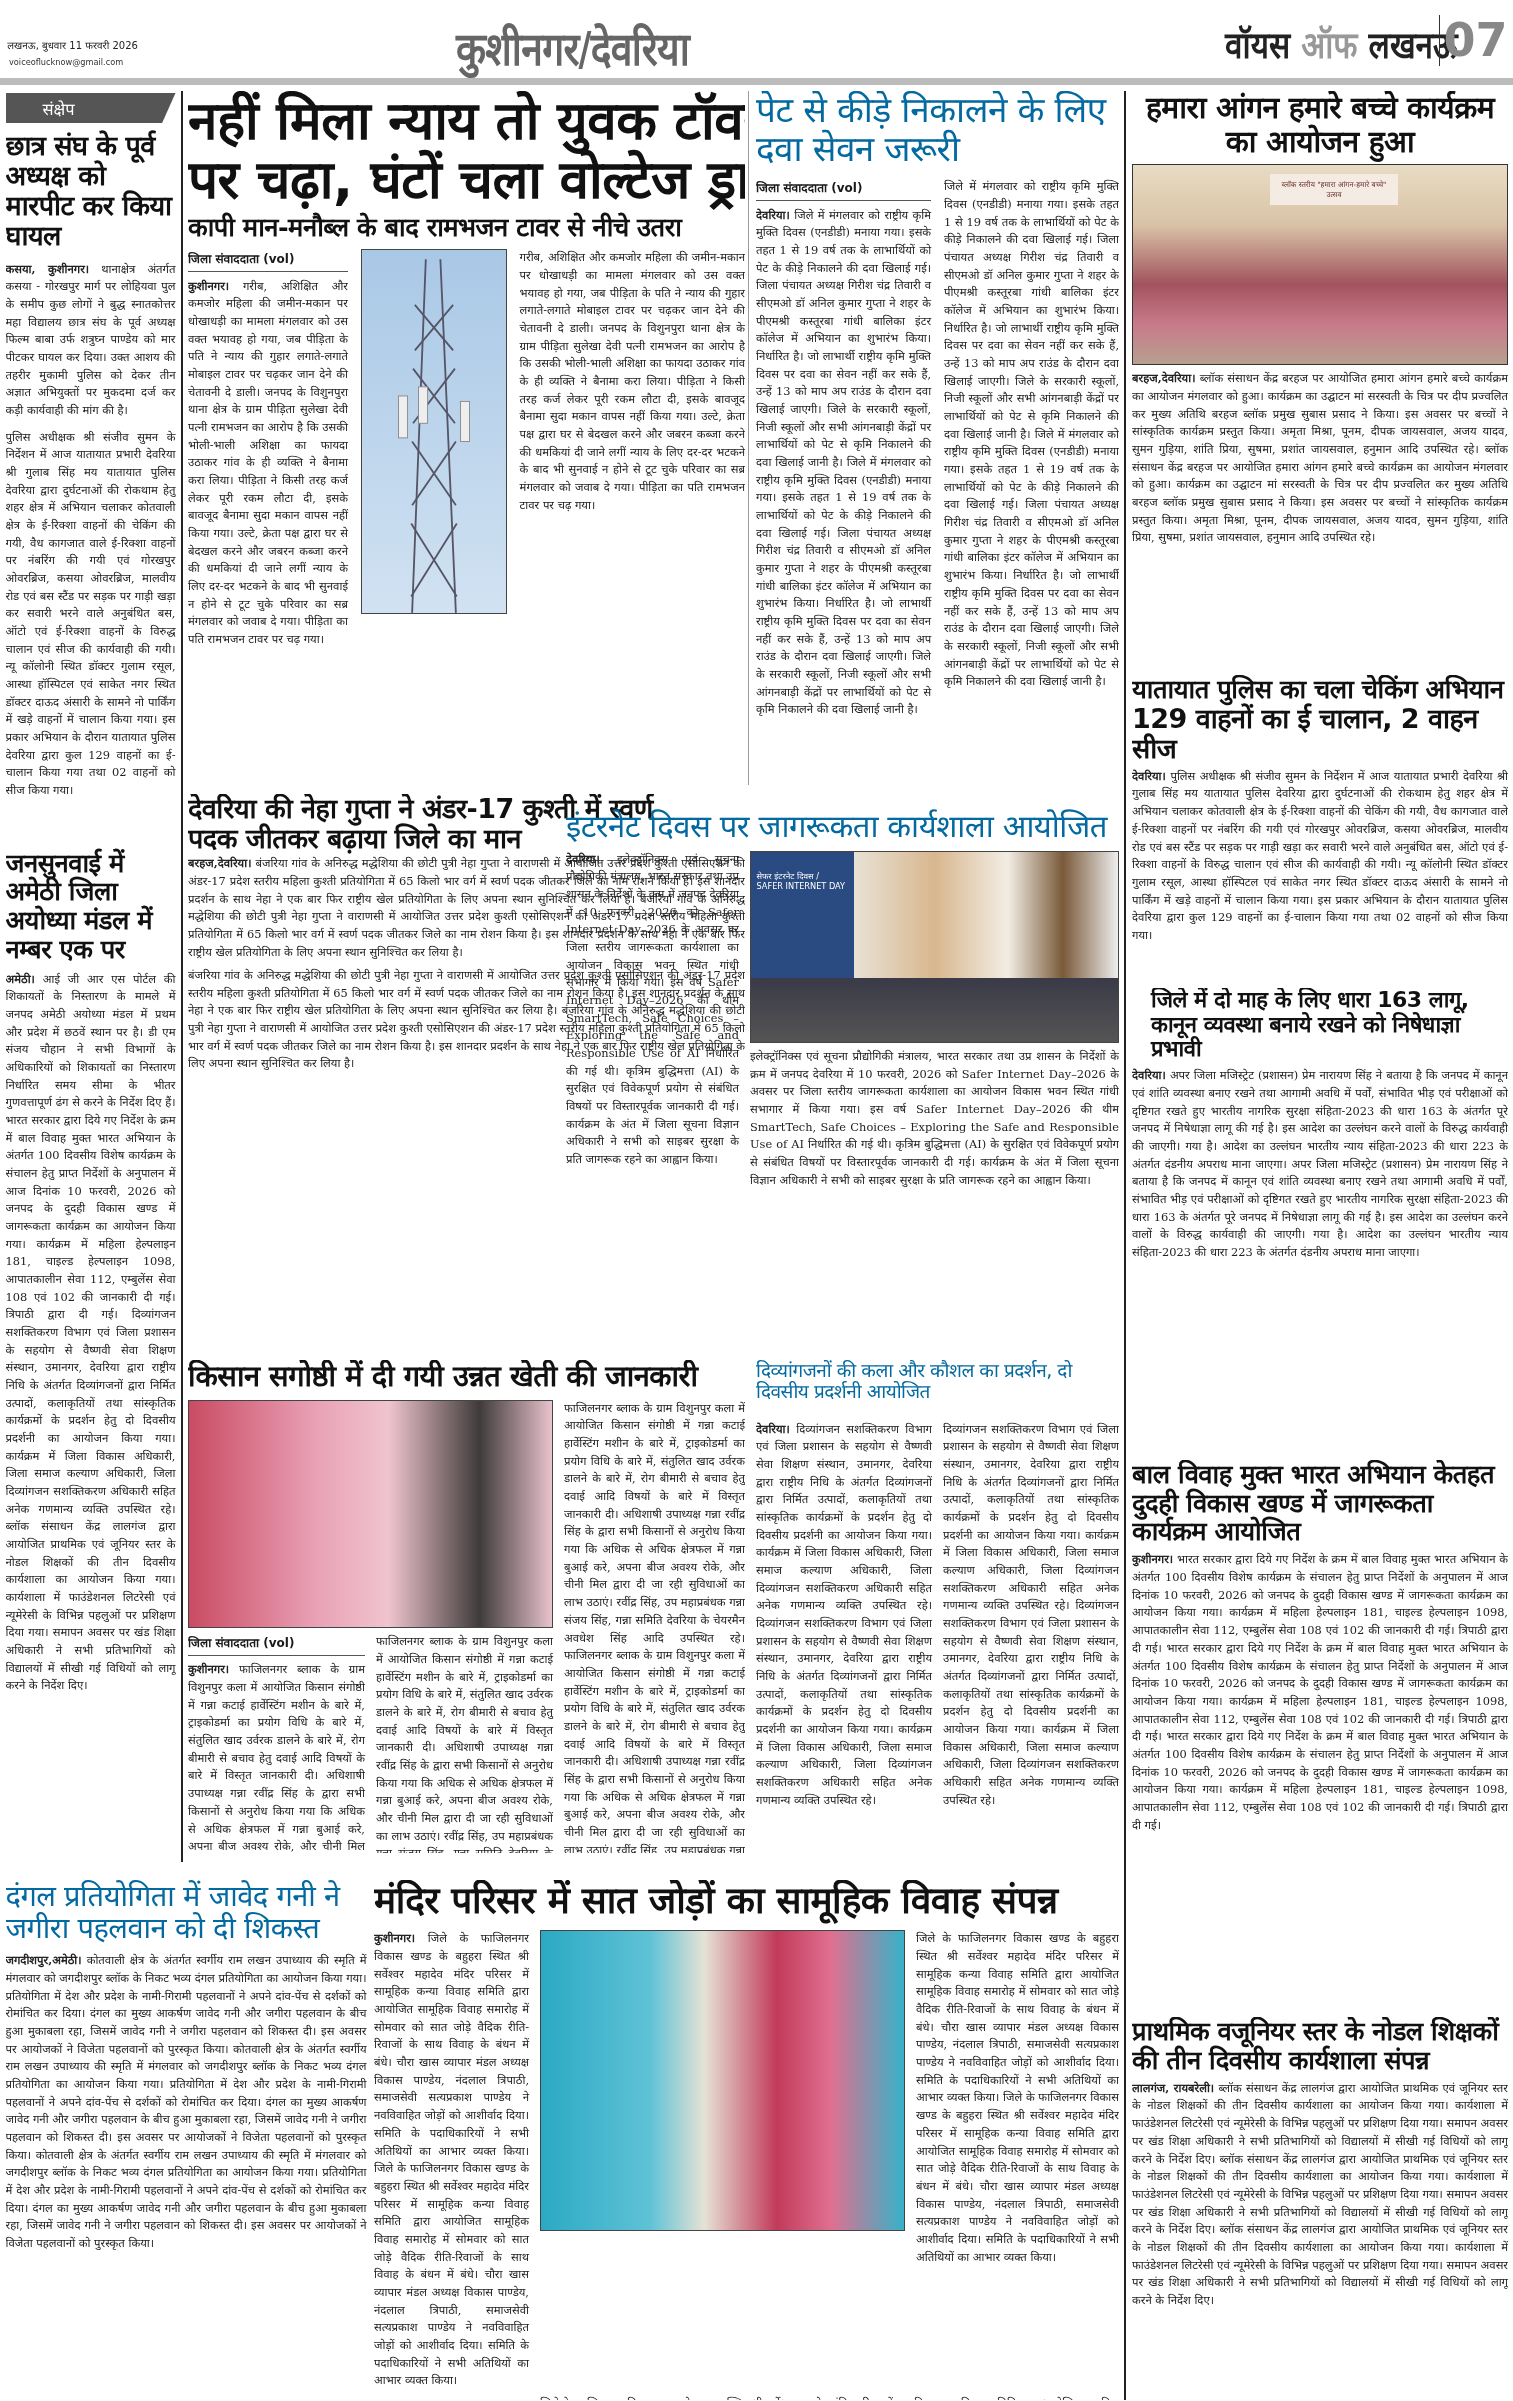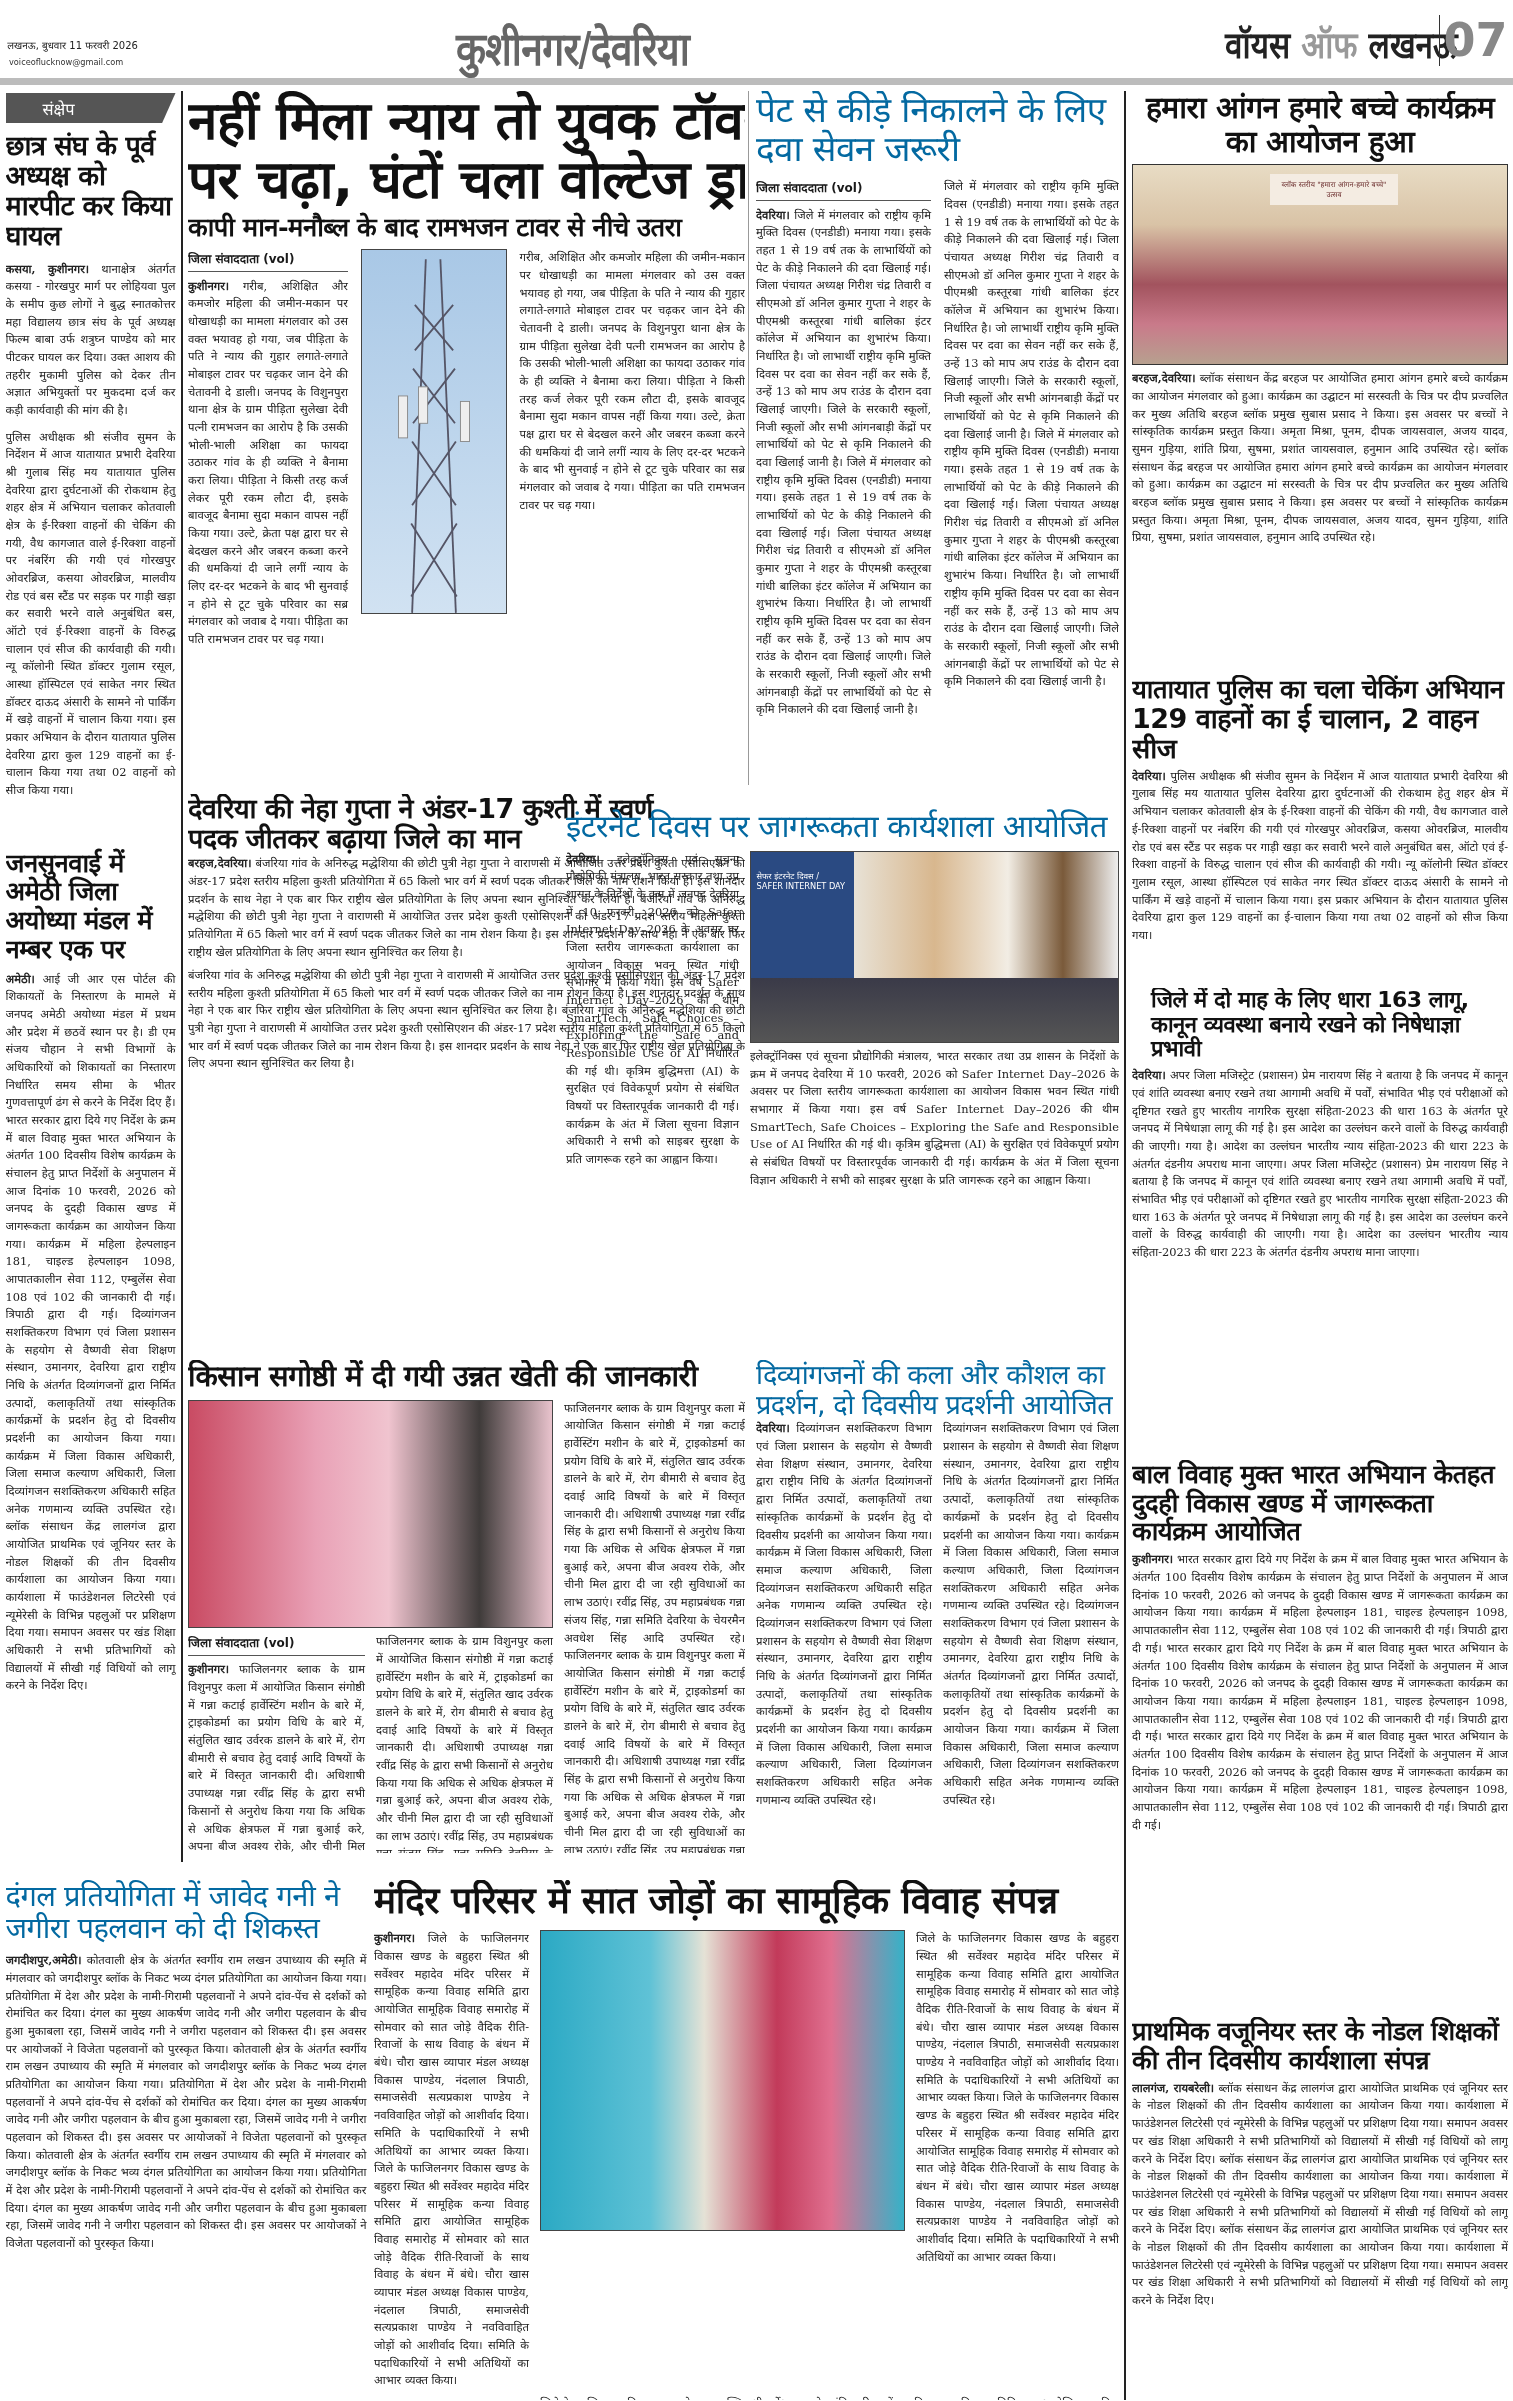--- a/index.html
+++ b/index.html
@@ -156,21 +156,21 @@
           <p class="body"><span class="lead">कुशीनगर।</span> <span>फाजिलनगर ब्लाक के ग्राम विशुनपुर कला में आयोजित किसान संगोष्ठी में गन्ना कटाई हार्वेस्टिंग मशीन के बारे में, ट्राइकोडर्मा का प्रयोग विधि के बारे में, संतुलित खाद उर्वरक डालने के बारे में, रोग बीमारी से बचाव हेतु दवाई आदि विषयों के बारे में विस्तृत जानकारी दी। अधिशाषी उपाध्यक्ष गन्ना रवींद्र सिंह के द्वारा सभी किसानों से अनुरोध किया गया कि अधिक से अधिक क्षेत्रफल में गन्ना बुआई करे, अपना बीज अवश्य रोके, और चीनी मिल द्वारा दी जा रही सुविधाओं का लाभ उठाएं। रवींद्र सिंह, उप महाप्रबंधक गन्ना संजय सिंह, गन्ना समिति देवरिया के चेयरमैन अवधेश सिंह आदि उपस्थित रहे।</span></p>
         </div>
         <p class="body" style="flex:1;">फाजिलनगर ब्लाक के ग्राम विशुनपुर कला में आयोजित किसान संगोष्ठी में गन्ना कटाई हार्वेस्टिंग मशीन के बारे में, ट्राइकोडर्मा का प्रयोग विधि के बारे में, संतुलित खाद उर्वरक डालने के बारे में, रोग बीमारी से बचाव हेतु दवाई आदि विषयों के बारे में विस्तृत जानकारी दी। अधिशाषी उपाध्यक्ष गन्ना रवींद्र सिंह के द्वारा सभी किसानों से अनुरोध किया गया कि अधिक से अधिक क्षेत्रफल में गन्ना बुआई करे, अपना बीज अवश्य रोके, और चीनी मिल द्वारा दी जा रही सुविधाओं का लाभ उठाएं। रवींद्र सिंह, उप महाप्रबंधक गन्ना संजय सिंह, गन्ना समिति देवरिया के चेयरमैन अवधेश सिंह आदि उपस्थित रहे।</p>
       </div>
     </div>
     <p class="body" style="flex:1;"><span>फाजिलनगर ब्लाक के ग्राम विशुनपुर कला में आयोजित किसान संगोष्ठी में गन्ना कटाई हार्वेस्टिंग मशीन के बारे में, ट्राइकोडर्मा का प्रयोग विधि के बारे में, संतुलित खाद उर्वरक डालने के बारे में, रोग बीमारी से बचाव हेतु दवाई आदि विषयों के बारे में विस्तृत जानकारी दी। अधिशाषी उपाध्यक्ष गन्ना रवींद्र सिंह के द्वारा सभी किसानों से अनुरोध किया गया कि अधिक से अधिक क्षेत्रफल में गन्ना बुआई करे, अपना बीज अवश्य रोके, और चीनी मिल द्वारा दी जा रही सुविधाओं का लाभ उठाएं। रवींद्र सिंह, उप महाप्रबंधक गन्ना संजय सिंह, गन्ना समिति देवरिया के चेयरमैन अवधेश सिंह आदि उपस्थित रहे।</span> <span>फाजिलनगर ब्लाक के ग्राम विशुनपुर कला में आयोजित किसान संगोष्ठी में गन्ना कटाई हार्वेस्टिंग मशीन के बारे में, ट्राइकोडर्मा का प्रयोग विधि के बारे में, संतुलित खाद उर्वरक डालने के बारे में, रोग बीमारी से बचाव हेतु दवाई आदि विषयों के बारे में विस्तृत जानकारी दी। अधिशाषी उपाध्यक्ष गन्ना रवींद्र सिंह के द्वारा सभी किसानों से अनुरोध किया गया कि अधिक से अधिक क्षेत्रफल में गन्ना बुआई करे, अपना बीज अवश्य रोके, और चीनी मिल द्वारा दी जा रही सुविधाओं का लाभ उठाएं। रवींद्र सिंह, उप महाप्रबंधक गन्ना संजय सिंह, गन्ना समिति देवरिया के चेयरमैन अवधेश सिंह आदि उपस्थित रहे।</span></p>
   </div>
 </section>
 
 <section class="article" style="left:756px; top:1360px; width:363px; height:493px;">
-  <h2 class="hl light" style="font-size:27px; margin-bottom:0;">दिव्यांगजनों की कला और कौशल का प्रदर्शन, दो दिवसीय प्रदर्शनी आयोजित</h2>
+  <h2 class="hl light" style="font-size:19px; margin-bottom:18px;">दिव्यांगजनों की कला और कौशल का प्रदर्शन, दो दिवसीय प्रदर्शनी आयोजित</h2>
   <div style="display:flex; gap:11px;">
     <p class="body" style="flex:1;"><span class="lead">देवरिया।</span> <span>दिव्यांगजन सशक्तिकरण विभाग एवं जिला प्रशासन के सहयोग से वैष्णवी सेवा शिक्षण संस्थान, उमानगर, देवरिया द्वारा राष्ट्रीय निधि के अंतर्गत दिव्यांगजनों द्वारा निर्मित उत्पादों, कलाकृतियों तथा सांस्कृतिक कार्यक्रमों के प्रदर्शन हेतु दो दिवसीय प्रदर्शनी का आयोजन किया गया। कार्यक्रम में जिला विकास अधिकारी, जिला समाज कल्याण अधिकारी, जिला दिव्यांगजन सशक्तिकरण अधिकारी सहित अनेक गणमान्य व्यक्ति उपस्थित रहे।</span> <span>दिव्यांगजन सशक्तिकरण विभाग एवं जिला प्रशासन के सहयोग से वैष्णवी सेवा शिक्षण संस्थान, उमानगर, देवरिया द्वारा राष्ट्रीय निधि के अंतर्गत दिव्यांगजनों द्वारा निर्मित उत्पादों, कलाकृतियों तथा सांस्कृतिक कार्यक्रमों के प्रदर्शन हेतु दो दिवसीय प्रदर्शनी का आयोजन किया गया। कार्यक्रम में जिला विकास अधिकारी, जिला समाज कल्याण अधिकारी, जिला दिव्यांगजन सशक्तिकरण अधिकारी सहित अनेक गणमान्य व्यक्ति उपस्थित रहे।</span></p>
     <p class="body" style="flex:1;"><span>दिव्यांगजन सशक्तिकरण विभाग एवं जिला प्रशासन के सहयोग से वैष्णवी सेवा शिक्षण संस्थान, उमानगर, देवरिया द्वारा राष्ट्रीय निधि के अंतर्गत दिव्यांगजनों द्वारा निर्मित उत्पादों, कलाकृतियों तथा सांस्कृतिक कार्यक्रमों के प्रदर्शन हेतु दो दिवसीय प्रदर्शनी का आयोजन किया गया। कार्यक्रम में जिला विकास अधिकारी, जिला समाज कल्याण अधिकारी, जिला दिव्यांगजन सशक्तिकरण अधिकारी सहित अनेक गणमान्य व्यक्ति उपस्थित रहे।</span> <span>दिव्यांगजन सशक्तिकरण विभाग एवं जिला प्रशासन के सहयोग से वैष्णवी सेवा शिक्षण संस्थान, उमानगर, देवरिया द्वारा राष्ट्रीय निधि के अंतर्गत दिव्यांगजनों द्वारा निर्मित उत्पादों, कलाकृतियों तथा सांस्कृतिक कार्यक्रमों के प्रदर्शन हेतु दो दिवसीय प्रदर्शनी का आयोजन किया गया। कार्यक्रम में जिला विकास अधिकारी, जिला समाज कल्याण अधिकारी, जिला दिव्यांगजन सशक्तिकरण अधिकारी सहित अनेक गणमान्य व्यक्ति उपस्थित रहे।</span></p>
   </div>
 </section>
 
 <section class="article" style="left:5.5px; top:1880px; width:361px; height:520px;">
   <h2 class="hl light" style="font-size:29px; margin-bottom:7.3px;">दंगल प्रतियोगिता में जावेद गनी ने जगीरा पहलवान को दी शिकस्त</h2>
   <p class="body"><span class="lead">जगदीशपुर,अमेठी।</span> <span>कोतवाली क्षेत्र के अंतर्गत स्वर्गीय राम लखन उपाध्याय की स्मृति में मंगलवार को जगदीशपुर ब्लॉक के निकट भव्य दंगल प्रतियोगिता का आयोजन किया गया। प्रतियोगिता में देश और प्रदेश के नामी-गिरामी पहलवानों ने अपने दांव-पेंच से दर्शकों को रोमांचित कर दिया। दंगल का मुख्य आकर्षण जावेद गनी और जगीरा पहलवान के बीच हुआ मुकाबला रहा, जिसमें जावेद गनी ने जगीरा पहलवान को शिकस्त दी। इस अवसर पर आयोजकों ने विजेता पहलवानों को पुरस्कृत किया।</span> <span>कोतवाली क्षेत्र के अंतर्गत स्वर्गीय राम लखन उपाध्याय की स्मृति में मंगलवार को जगदीशपुर ब्लॉक के निकट भव्य दंगल प्रतियोगिता का आयोजन किया गया। प्रतियोगिता में देश और प्रदेश के नामी-गिरामी पहलवानों ने अपने दांव-पेंच से दर्शकों को रोमांचित कर दिया। दंगल का मुख्य आकर्षण जावेद गनी और जगीरा पहलवान के बीच हुआ मुकाबला रहा, जिसमें जावेद गनी ने जगीरा पहलवान को शिकस्त दी। इस अवसर पर आयोजकों ने विजेता पहलवानों को पुरस्कृत किया।</span> <span>कोतवाली क्षेत्र के अंतर्गत स्वर्गीय राम लखन उपाध्याय की स्मृति में मंगलवार को जगदीशपुर ब्लॉक के निकट भव्य दंगल प्रतियोगिता का आयोजन किया गया। प्रतियोगिता में देश और प्रदेश के नामी-गिरामी पहलवानों ने अपने दांव-पेंच से दर्शकों को रोमांचित कर दिया। दंगल का मुख्य आकर्षण जावेद गनी और जगीरा पहलवान के बीच हुआ मुकाबला रहा, जिसमें जावेद गनी ने जगीरा पहलवान को शिकस्त दी। इस अवसर पर आयोजकों ने विजेता पहलवानों को पुरस्कृत किया।</span></p>
 </section>

